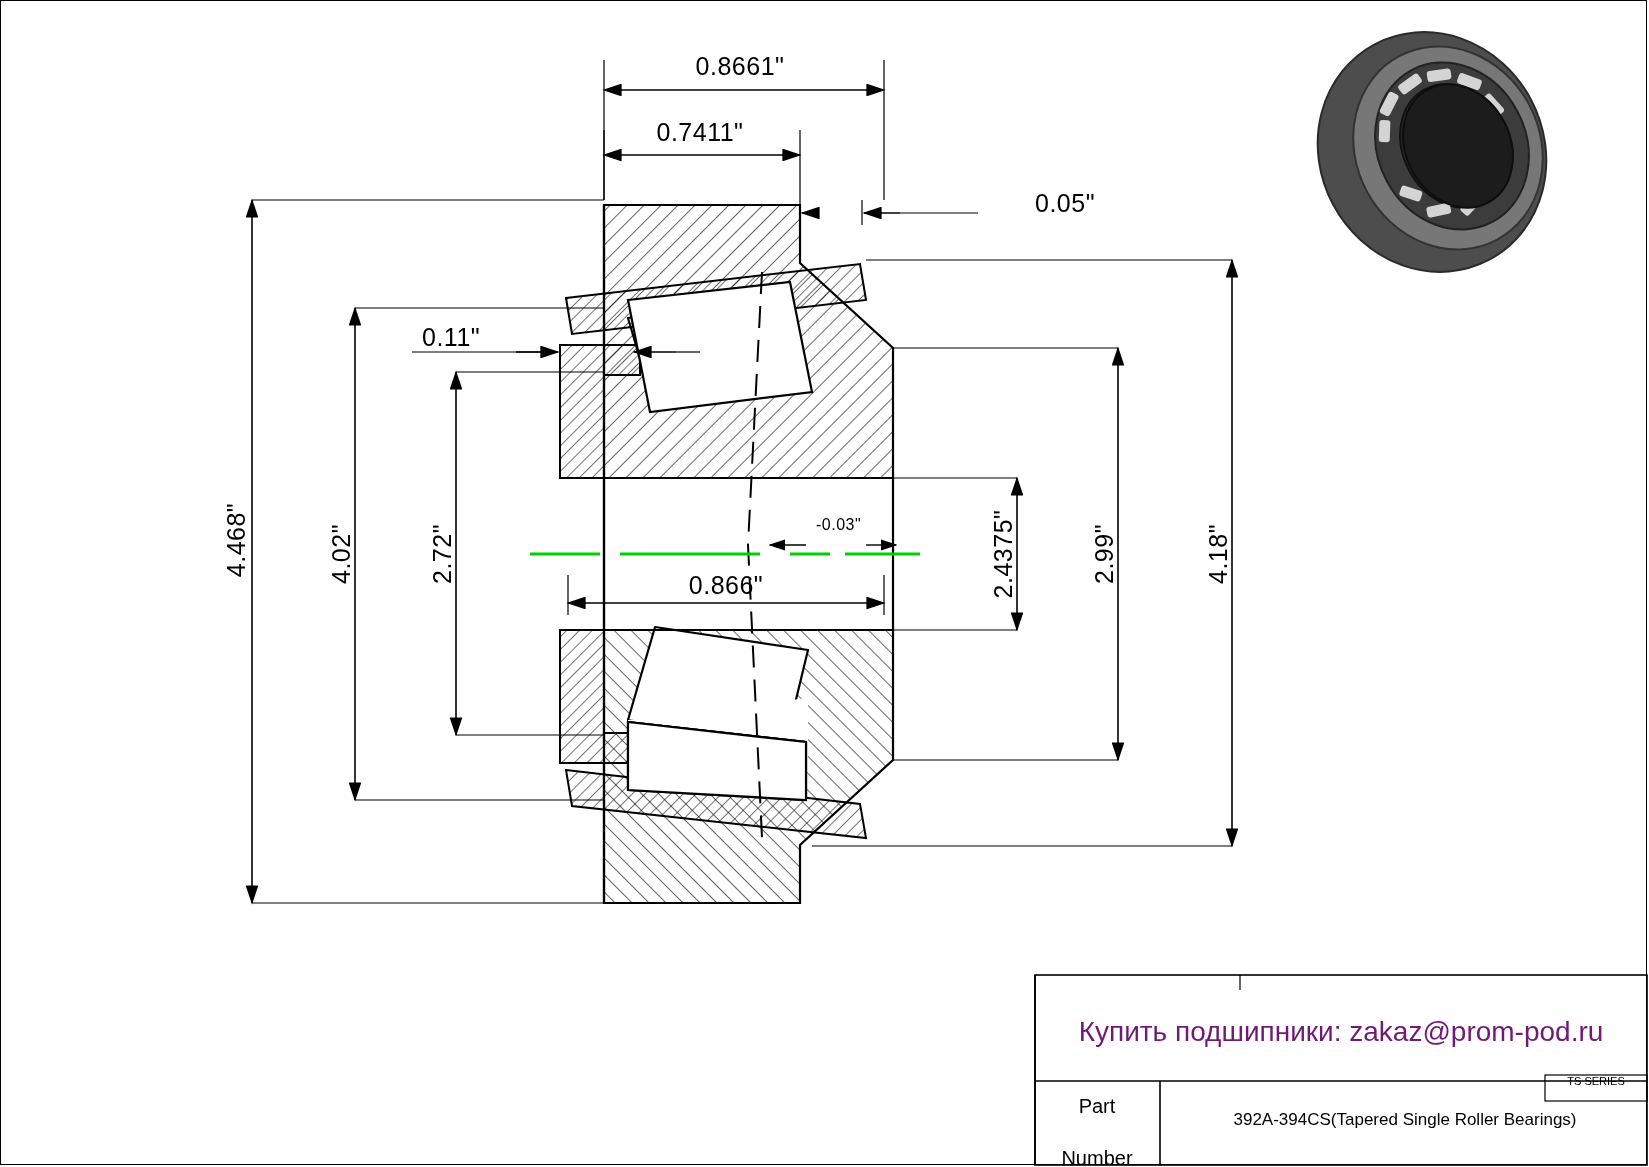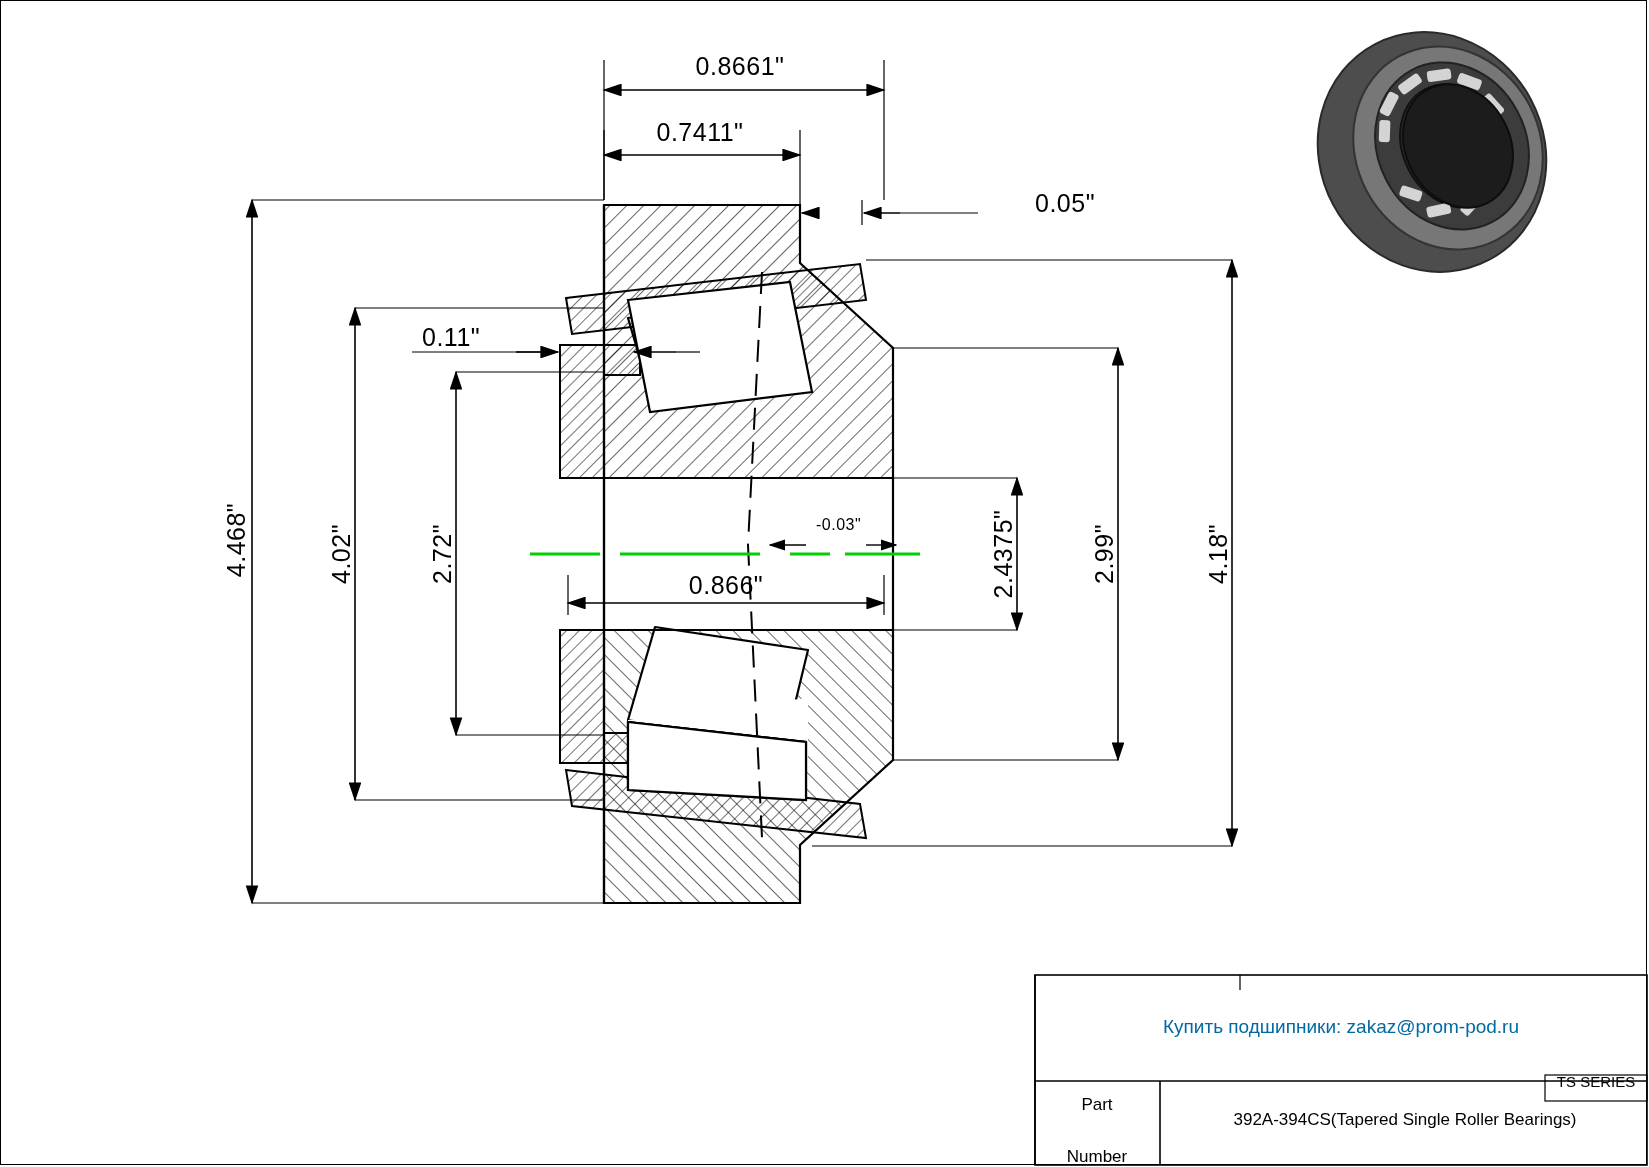--- a/index.html
+++ b/index.html
@@ -4,23 +4,23 @@
 <style>
   html,body{margin:0;padding:0;background:#fff;}
   body{width:1649px;height:1167px;font-family:"Liberation Sans",sans-serif;color:#000;}
   #sheet{position:relative;width:1649px;height:1167px;overflow:hidden;background:#fff;}
   .border{position:absolute;left:0;top:0;width:1647px;height:1165px;border:1px solid #000;box-sizing:border-box;}
   svg{position:absolute;left:0;top:0;}
   .dim-text{position:absolute;font-size:25px;letter-spacing:0.5px;color:#000;white-space:nowrap;}
   .dim-text.small{font-size:16px;}
   .vert{transform-origin:center center;}
   .title-txt{position:absolute;white-space:nowrap;}
-  #email{font-size:19px;color:#0369a1;}
-  #series{font-size:15px;}
-  #partlbl{font-size:17px;text-align:left;}
+  #email{font-size:28px;color:#701a75;}
+  #series{font-size:11px;}
+  #partlbl{font-size:20px;text-align:left;}
   #partval{font-size:17px;text-align:center;}
 </style>
 </head>
 <body>
 
 <div id="sheet">
   <div class="border"></div>
 
   <svg width="1649" height="1167">
     <defs>

